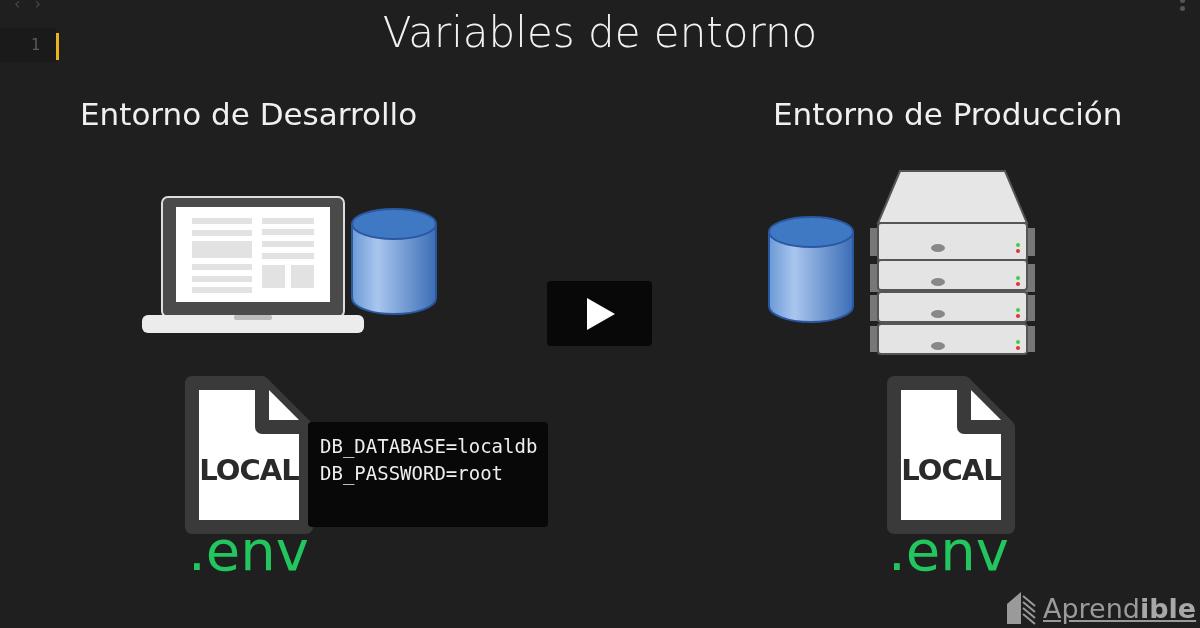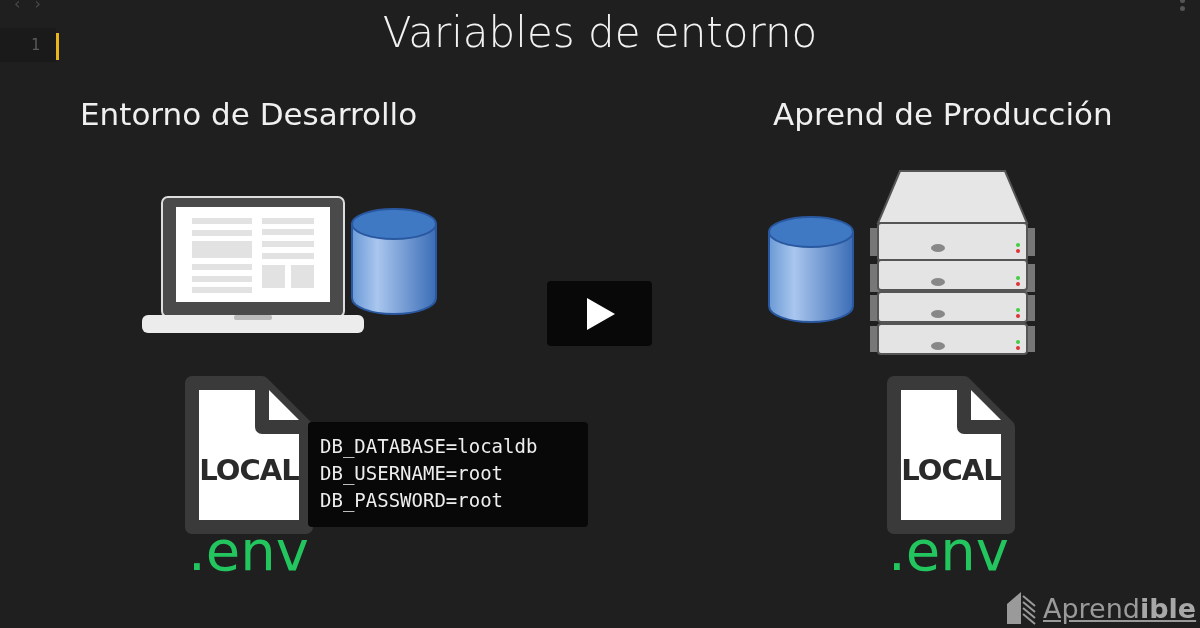--- a/index.html
+++ b/index.html
@@ -8,21 +8,21 @@
   .nav-arrows { position:absolute; left:14px; top:-6px; color:#4a4a4a; font-size:16px; letter-spacing:14px; }
   .gutter { position:absolute; left:0; top:28px; width:56px; height:34px; background:#1a1a1a; }
   .line-num { position:absolute; left:0; top:36px; width:40px; text-align:right; color:#5a5a5a; font-size:15px; font-family:"DejaVu Sans Mono", monospace; }
   .cursor { position:absolute; left:56px; top:33px; width:3px; height:27px; background:#e8b61c; }
   .scroll-dots { position:absolute; right:14px; top:-2px; width:6px; }
   .scroll-dots span { display:block; width:5px; height:5px; border-radius:50%; background:#555; margin-bottom:3px; }
   .title { position:absolute; left:0; right:0; top:8px; text-align:center; font-size:42px; font-weight:300; color:#f2f2f2; }
   .sub { position:absolute; top:96px; font-size:31px; color:#f0f0f0;text-align:center; }
   .sub.dev { left:80px; }
   .sub.prod { left:773px; }
-  .code-box { position:absolute; left:308px; top:422px; width:280px; height:105px; background:#080808; border-radius:4px;
+  .code-box { position:absolute; left:308px; top:422px; width:240px; height:105px; background:#080808; border-radius:4px;
               font-family:"DejaVu Sans Mono", monospace; font-size:19px; line-height:27px; color:#eee; padding:11px 0 0 12px; box-sizing:border-box; }
   .play { position:absolute; left:547px; top:281px; width:105px; height:65px; background:#080808; border-radius:4px; }
   .play:after { content:""; position:absolute; left:40px; top:17px; border-left:28px solid #fff; border-top:16px solid transparent; border-bottom:16px solid transparent; }
   .envfile { position:absolute; }
   .envfile .label { position:absolute; left:0; width:100%; text-align:center; font-weight:bold; color:#2a2a2a; font-size:29px; letter-spacing:-1px; }
   .env-ext { position:absolute; font-size:56px; color:#22c55e; font-weight:normal; }
   .logo { position:absolute; left:1005px; top:590px; display:flex; align-items:center; gap:6px; color:#9a9a9a; font-size:27px;text-decoration:underline; }
   .logo b { font-weight:bold; color:#a8a8a8; }
 </style>
 </head>
@@ -34,21 +34,21 @@
 <div class="scroll-dots">
     <span></span>
     <span></span>
   </div>
 <div class="gutter"></div>
 <div class="line-num">1</div>
 <div class="cursor"></div>
 
 <div class="title">Variables de entorno</div>
 <div class="sub dev">Entorno de Desarrollo</div>
-<div class="sub prod">Aprend de Producción</div>
+<div class="sub prod">Entorno de Producción</div>
 
 <svg style="position:absolute;left:142px;top:195px" width="222" height="140" viewBox="0 0 222 140">
   <rect x="20" y="2" width="182" height="120" rx="6" fill="#4a4a4a" stroke="#ddd" stroke-width="2"></rect>
   <rect x="34" y="12" width="154" height="95" fill="#fff"></rect>
   <g fill="#e2e2e2">
     <rect x="50" y="23" width="60" height="6"></rect>
       <rect x="50" y="35" width="60" height="6"></rect>
       <rect x="50" y="46" width="60" height="17"></rect>
     <rect x="50" y="69" width="60" height="6"></rect>
       <rect x="50" y="81" width="60" height="6"></rect>
@@ -117,21 +117,20 @@
   <svg width="130" height="160" viewBox="0 0 130 160">
     <path d="M8 8 H78 L122 52 V152 H8 Z" fill="#fff" stroke="#3a3a3a" stroke-width="14" stroke-linejoin="round"></path>
     <path d="M78 8 V52 H122" fill="#fff" stroke="#3a3a3a" stroke-width="14" stroke-linejoin="round"></path>
   </svg>
   <div class="label" style="top:78px">LOCAL</div>
 </div>
 <div class="env-ext" style="left:188px;top:518px">.env</div>
 
 <div class="code-box">
   <div>DB_DATABASE=localdb</div>
-  <div>DB_USERNAME=root</div>
   <div>DB_PASSWORD=root</div>
 </div>
 
 <div class="envfile" style="left:886px;top:375px;width:130px;height:160px;">
   <svg width="130" height="160" viewBox="0 0 130 160">
     <path d="M8 8 H78 L122 52 V152 H8 Z" fill="#fff" stroke="#3a3a3a" stroke-width="14" stroke-linejoin="round"></path>
     <path d="M78 8 V52 H122" fill="#fff" stroke="#3a3a3a" stroke-width="14" stroke-linejoin="round"></path>
   </svg>
   <div class="label" style="top:78px">LOCAL</div>
 </div>

